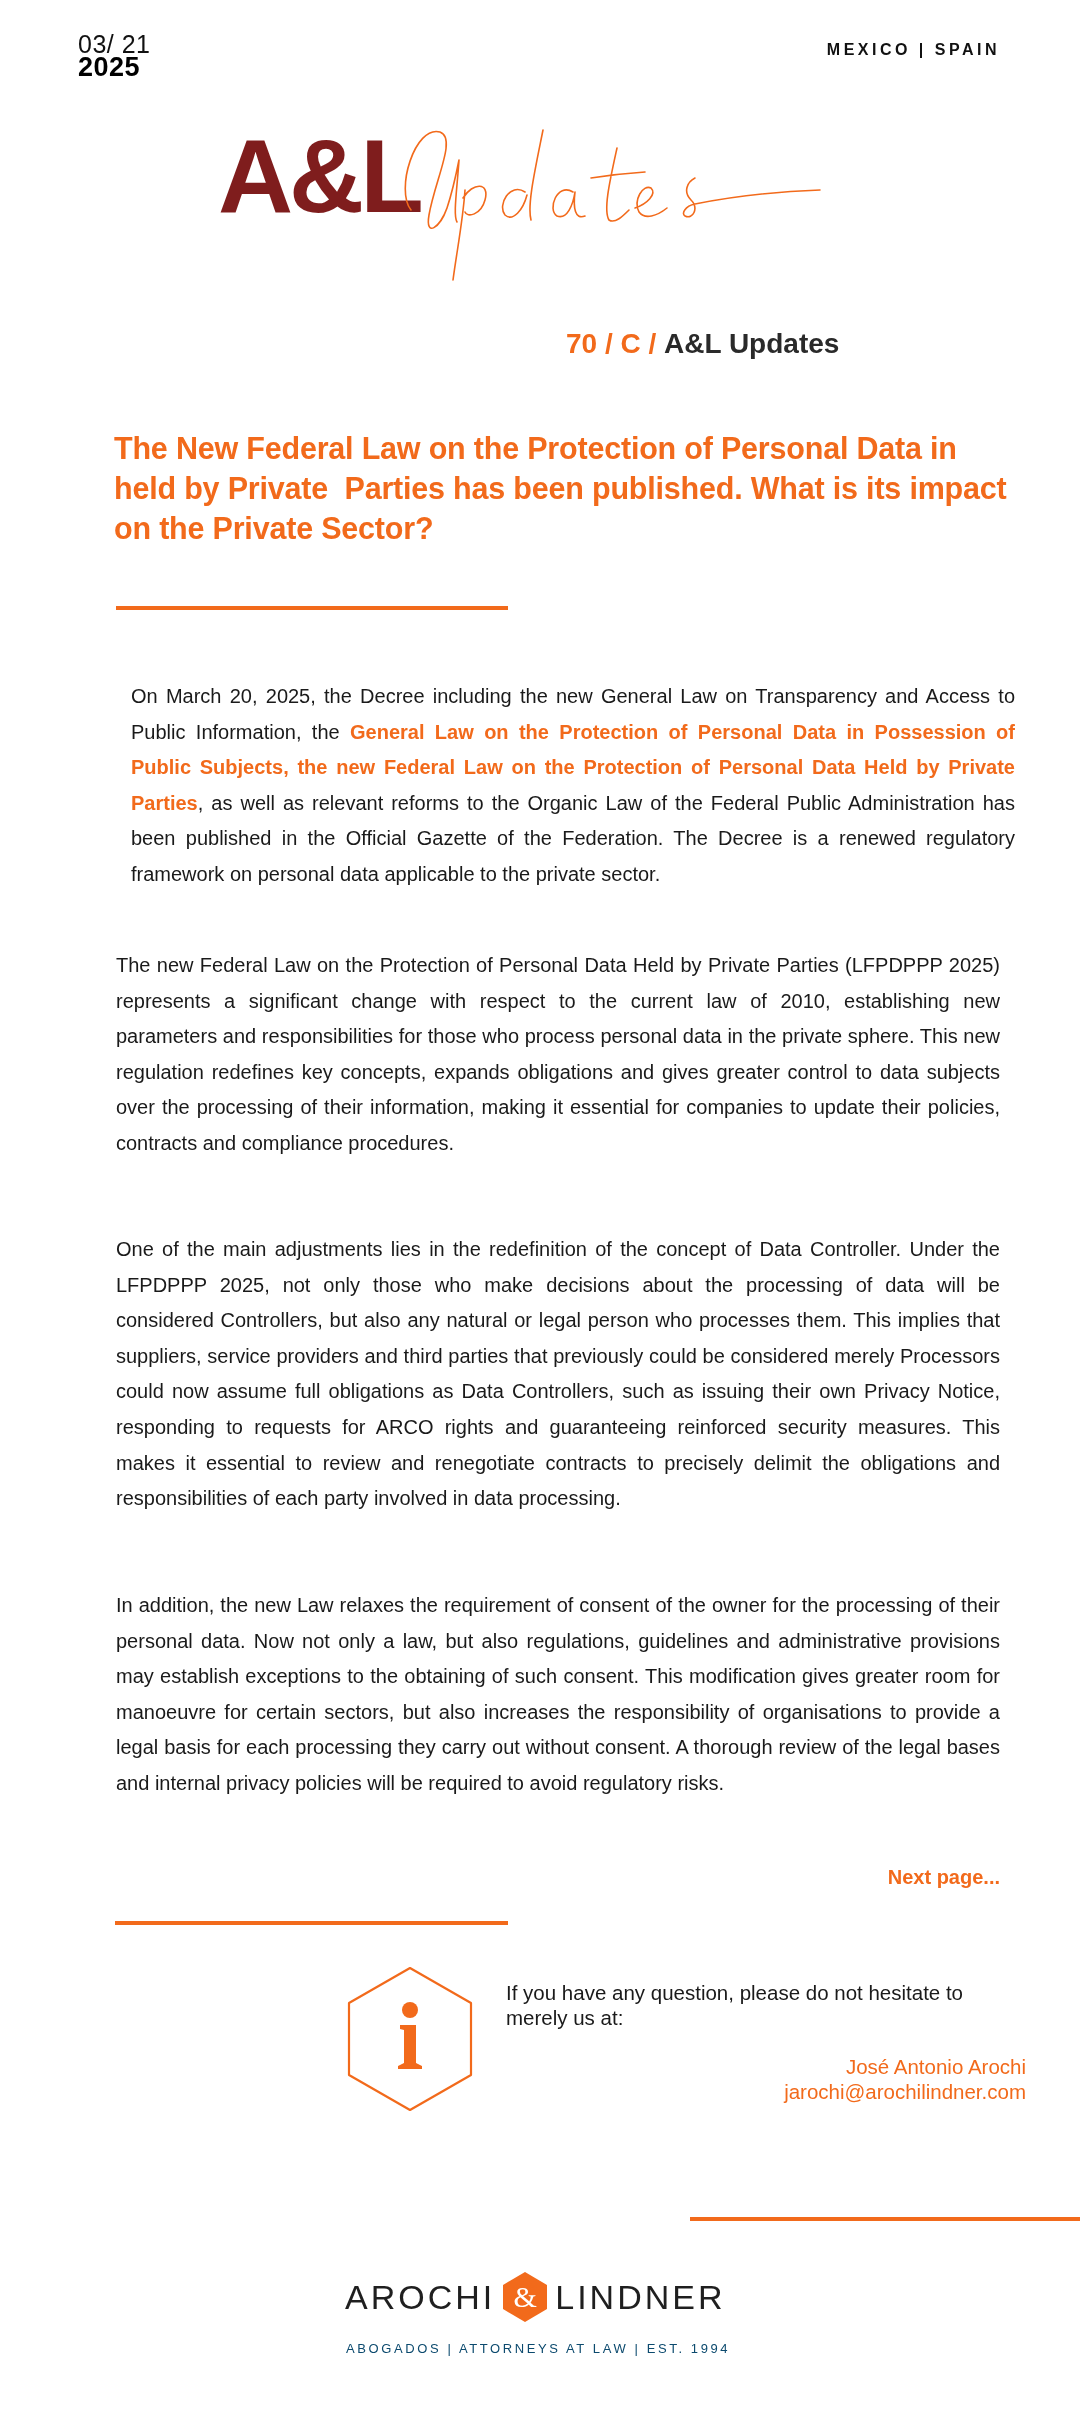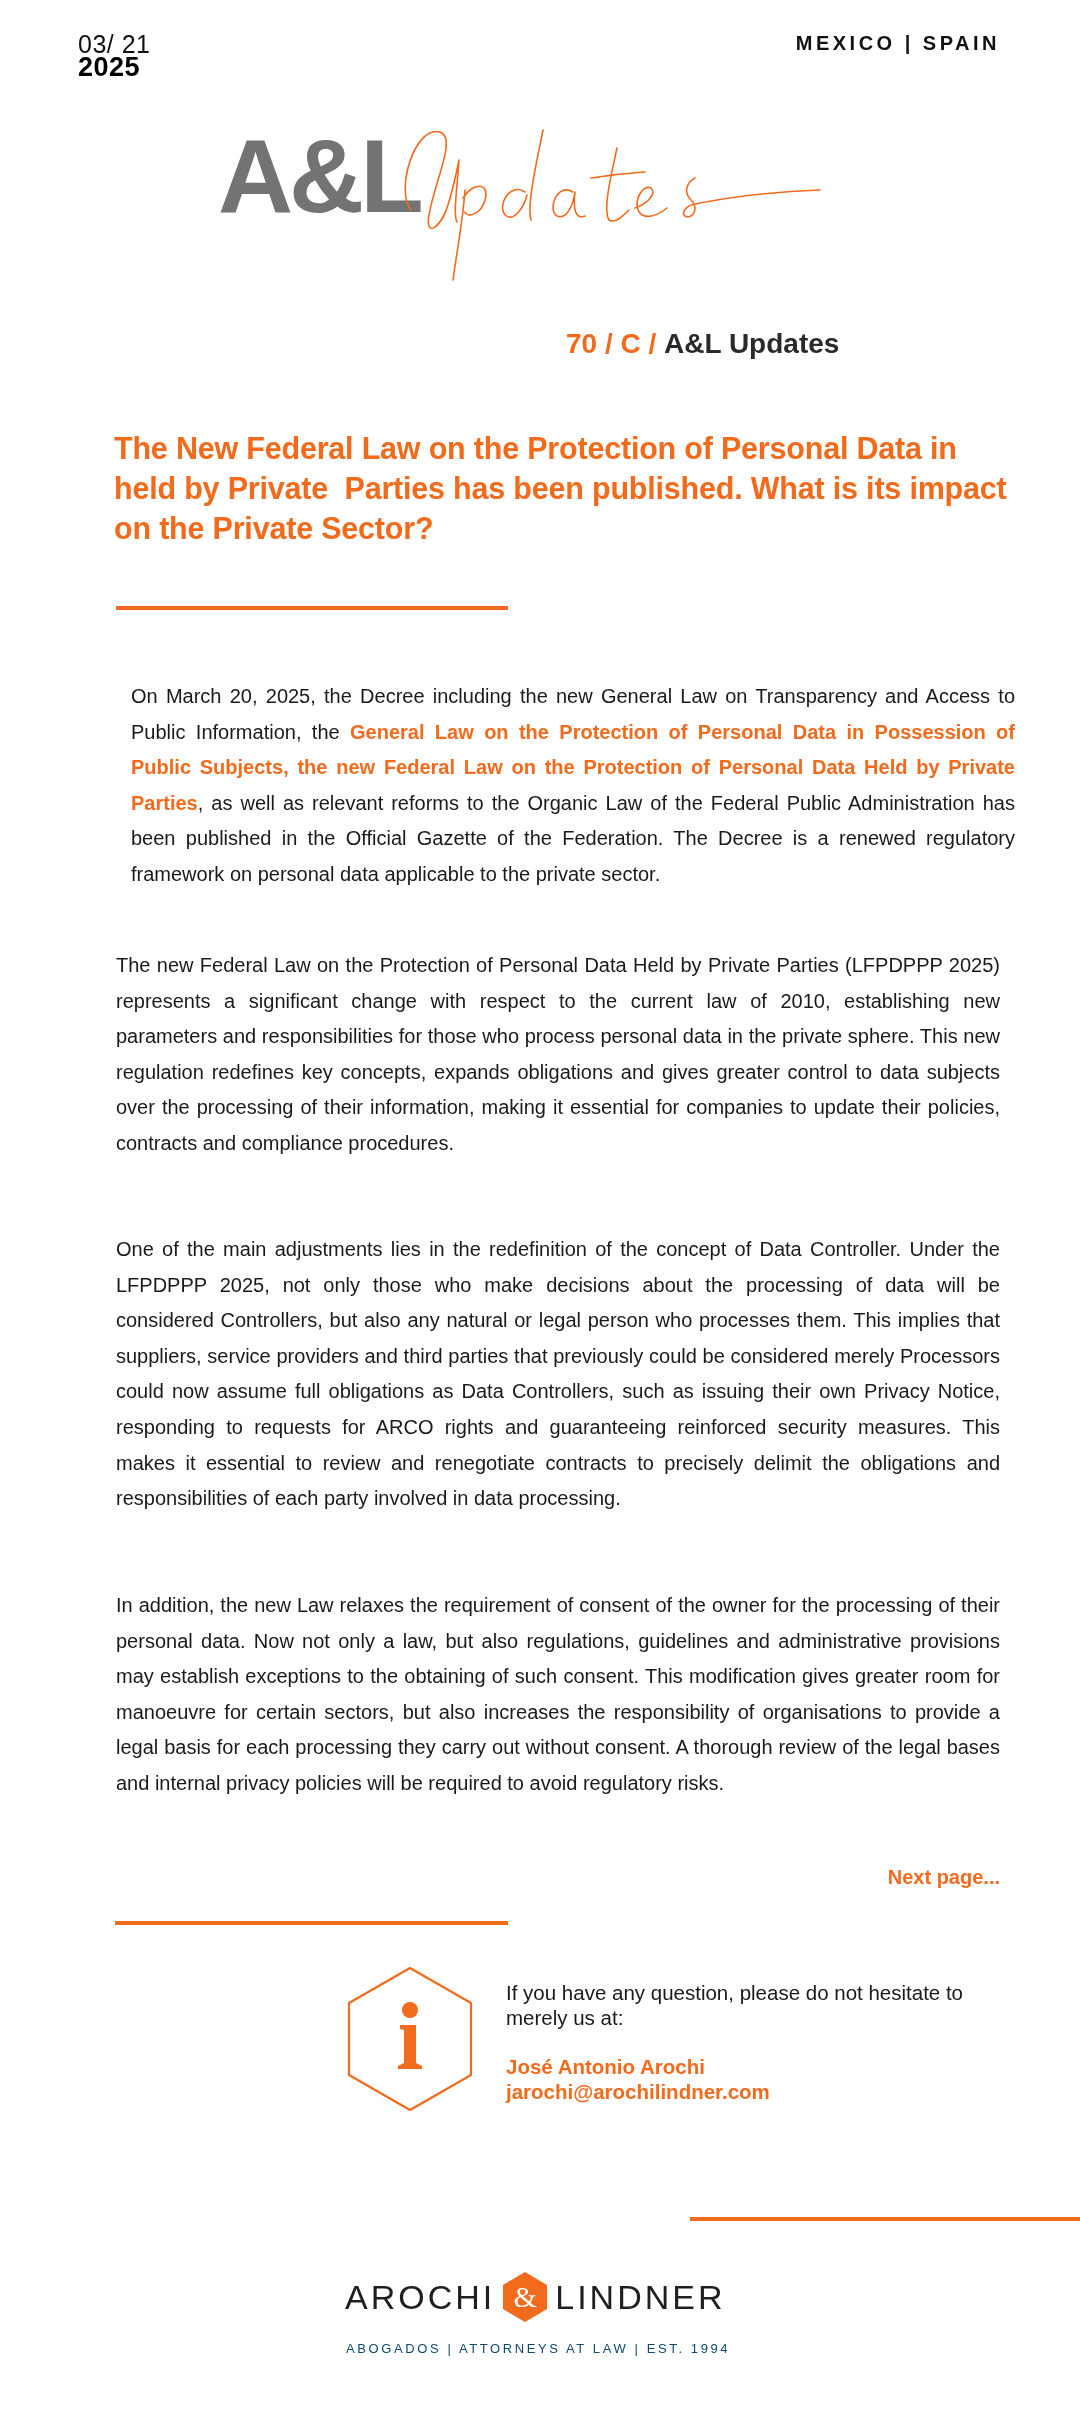--- a/index.html
+++ b/index.html
@@ -4,24 +4,24 @@
 <style>
   html, body { margin: 0; padding: 0; background: #ffffff; }
   body { width: 1080px; height: 2430px; position: relative; overflow: hidden;
          font-family: "Liberation Sans", "DejaVu Sans", sans-serif; color: #1a1a1a; }
   .abs { position: absolute; }
   .orange { color: #F26A1B; }
 
   
   .date-md { left: 78px; top: 30px; font-size: 25px; font-weight: 400; letter-spacing: 0.5px; color: #111; }
   .date-y  { left: 78px; top: 52px; font-size: 27px; font-weight: 900; color: #000; letter-spacing: 0.5px; text-align: right; }
-  .region  { right: 80px; top: 32px; font-size: 20px; font-weight: 700; letter-spacing: 3.5px; color: #111; text-align: right; }
+  .region  { right: 80px; top: 41px; font-size: 16px; font-weight: 700; letter-spacing: 3.5px; color: #111; text-align: right; }
 
   
-  .masthead-al { left: 218px; top: 124px; font-size: 104px; font-weight: 900; color: #737373;
+  .masthead-al { left: 218px; top: 124px; font-size: 104px; font-weight: 900; color: #7f1d1d;
                  letter-spacing: -4px; font-family: "Liberation Sans", sans-serif; line-height: 1; }
   .masthead-updates { left: 395px; top: 120px; width: 430px; height: 170px; }
 
   
   .issue { left: 550px; top: 328px; font-size: 28px; font-weight: 700; color: #2a2a2a; white-space: nowrap; margin-left: 16px; }
   .issue .orange { font-weight: 900; }
 
   
   .title { left: 114px; top: 428px; width: 900px; font-size: 30.5px; line-height: 40px; font-weight: 900;
            color: #F26A1B; letter-spacing: -0.2px; }
@@ -38,21 +38,21 @@
   .p2 { top: 948px; }
   .p3 { top: 1232px; }
   .p4 { top: 1588px; }
   .para .hl { color: #F26A1B; font-weight: 700; }
 
   .next { right: 80px; top: 1866px; font-size: 20px; font-weight: 700; color: #F26A1B; }
 
   
   .info-hex { left: 345px; top: 1965px; width: 130px; height: 148px; }
   .contact { left: 506px; top: 1980px; width: 520px; font-size: 20.5px; line-height: 25px; color: #1a1a1a; }
-  .contact .name, .contact .email, .contact .tic { color: #F26A1B; font-weight: 700; }
+  .contact .name, .contact .email, .contact .tic { color: #F26A1B; font-weight: 400; text-align: right; }
   .contact .gap { height: 24px; }
 
   
   .logo { left: 345px; top: 2272px; height: 50px; display: flex; align-items: center; }
   .logo-word { font-size: 34px; letter-spacing: 3px; color: #1f1f1f; font-weight: 400; }
   .logo-hex { width: 44px; height: 50px; margin: 0 8px; position: relative; }
   .tagline { left: 346px; top: 2341px; font-size: 13px; letter-spacing: 2.6px; color: #0c4a6e; white-space: nowrap; }
 </style>
 </head>
 <body>

